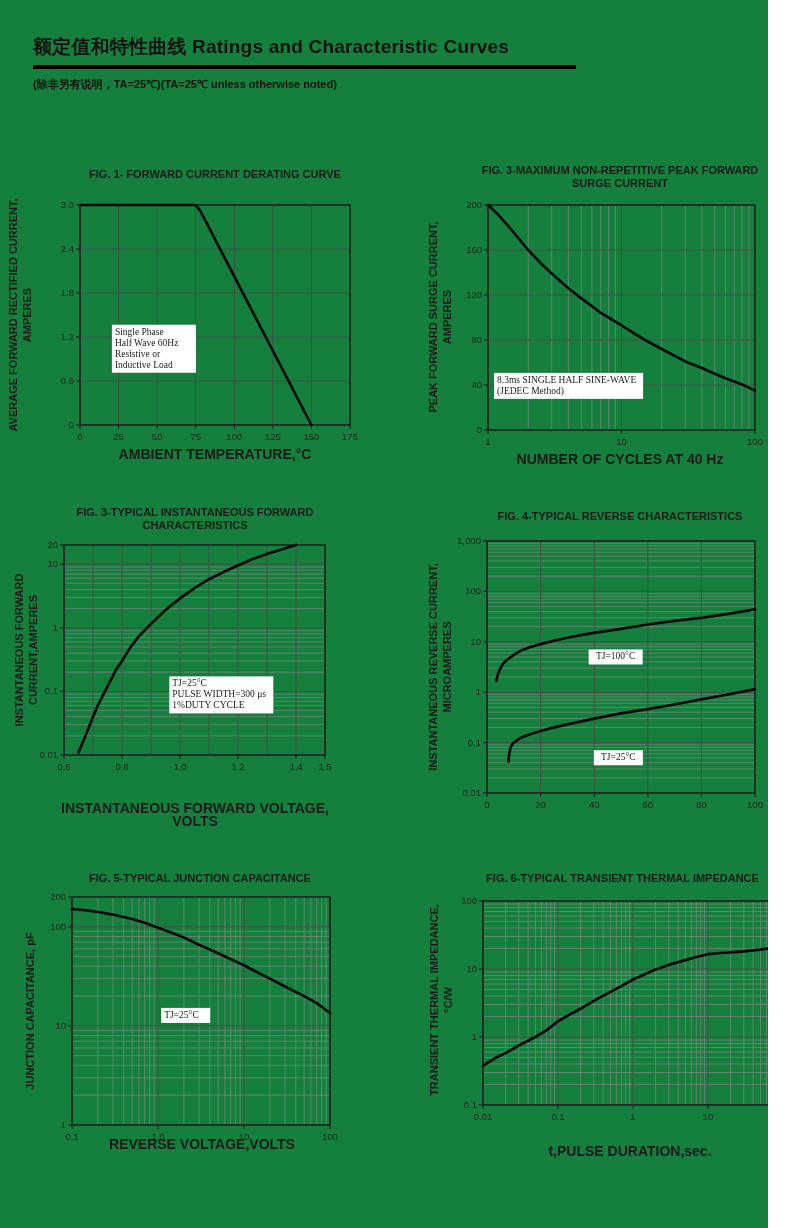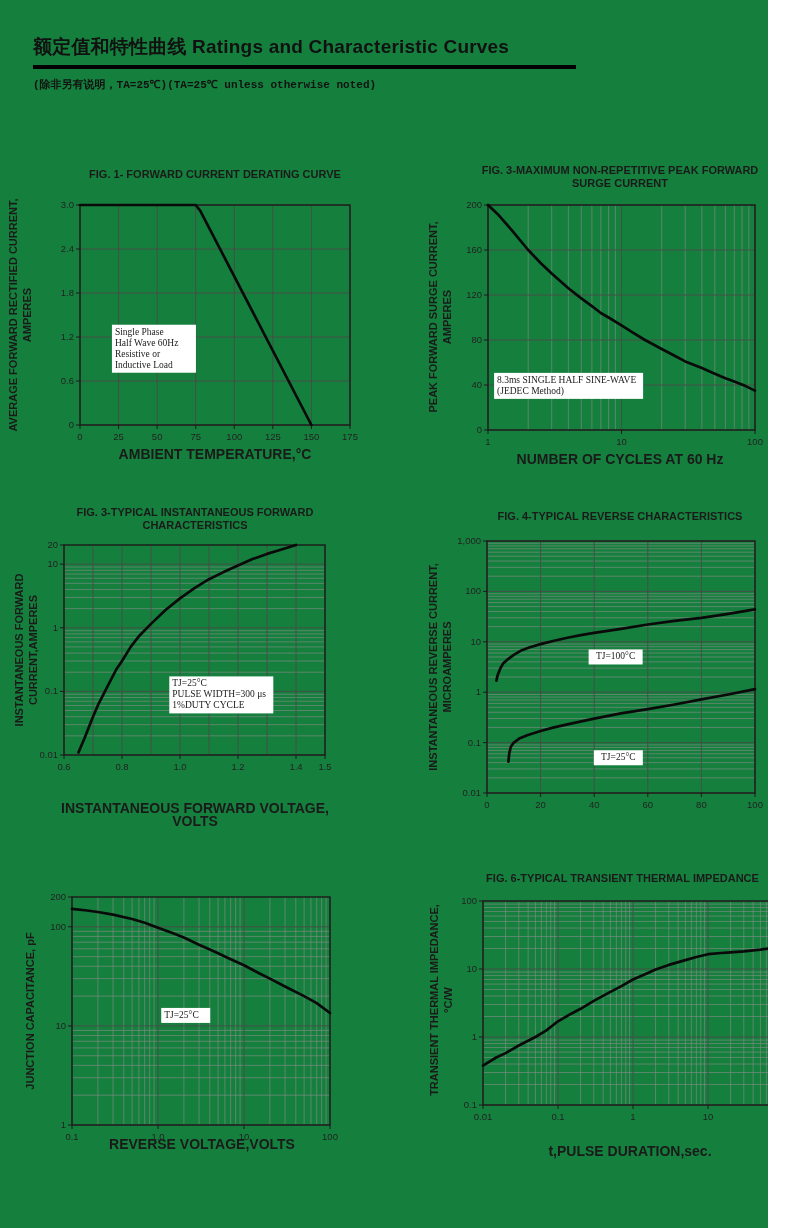--- a/index.html
+++ b/index.html
@@ -1,20 +1,20 @@
 <!DOCTYPE html>
 <html><head>
 <meta charset="utf-8">
 <style>
   html,body{margin:0;padding:0;background:#fff;}
   #page{position:relative;width:768px;height:1228px;background:#15803d;overflow:hidden;
         font-family:"Liberation Sans",sans-serif;color:#111;}
   .h-title{position:absolute;left:33px;top:34px;width:543px;font-size:19px;font-weight:bold;
            letter-spacing:.2px;border-bottom:4px solid #000;padding-bottom:5px;white-space:nowrap;}
-  .h-sub{position:absolute;left:33px;top:76px;font-size:11px;font-weight:600;font-family:Liberation Mono, monospace;}
+  .h-sub{position:absolute;left:33px;top:76px;font-size:11px;font-weight:600;}
   .p-title{position:absolute;font-size:11px;font-weight:bold;text-align:center;
            white-space:pre-line;line-height:13px;color:#1a1a1a;}
   .x-label{position:absolute;font-size:14px;font-weight:bold;text-align:center;
            white-space:pre-line;line-height:13px;color:#1a1a1a;}
   .y-anchor{position:absolute;width:0;height:0;}
   .y-label{position:absolute;transform:translate(-50%,-50%) rotate(-90deg);transform-origin:center;
            font-size:11px;font-weight:bold;text-align:center;white-space:pre-line;line-height:14px;
            color:#1a1a1a;width:360px;left:0;top:0;}
   .chart-svg{position:absolute;}
 </style>
@@ -133,21 +133,21 @@
         <text x="30" y="101" font-size="9.5" fill="#222" text-anchor="end" font-family="Liberation Sans, sans-serif">120</text>
         <line x1="32" y1="53" x2="36" y2="53" stroke="#1a1a1a" stroke-width="1"></line>
         <text x="30" y="56" font-size="9.5" fill="#222" text-anchor="end" font-family="Liberation Sans, sans-serif">160</text>
         <line x1="32" y1="8" x2="36" y2="8" stroke="#1a1a1a" stroke-width="1"></line>
         <text x="30" y="11" font-size="9.5" fill="#222" text-anchor="end" font-family="Liberation Sans, sans-serif">200</text>
         <polyline points="36.0,8.0 46.6,18.1 59.5,32.8 76.2,53.0 89.1,66.5 99.7,76.6 116.4,91.3 129.3,101.4 139.9,109.2 148.8,116.0 156.6,120.5 169.5,128.4 180.1,135.1 193.0,143.0 209.7,152.0 222.6,158.8 233.2,164.4 249.9,171.1 262.8,176.8 273.4,181.3 282.3,184.6 293.6,189.1 303.0,193.6" fill="none" stroke="#0a0a0a" stroke-width="2.7" stroke-linejoin="round" stroke-linecap="round"></polyline>
         <rect x="42.103161687207155" y="175.875" width="149" height="26" fill="#ffffff"></rect>
         <text x="45.103161687207155" y="185.875" font-size="9.5" fill="#1a1a1a" text-anchor="start" font-family="Liberation Serif, serif">8.3ms SINGLE HALF SINE-WAVE</text>
         <text x="45.103161687207155" y="196.875" font-size="9.5" fill="#1a1a1a" text-anchor="start" font-family="Liberation Serif, serif">(JEDEC Method)</text>
       </svg></div>
-  <div class="x-label" style="left:470px;top:453px;width:300px;">NUMBER OF CYCLES AT 60 Hz</div>
+  <div class="x-label" style="left:470px;top:453px;width:300px;">NUMBER OF CYCLES AT 40 Hz</div>
 
   <div class="p-title" style="left:20px;top:506px;width:350px;">FIG. 3-TYPICAL INSTANTANEOUS FORWARD
 CHARACTERISTICS</div>
   <div class="y-anchor" style="left:26px;top:650px;">
       <div class="y-label">INSTANTANEOUS FORWARD
 CURRENT,AMPERES</div>
     </div>
   <div class="chart-svg" style="left:28px;top:537px;"><svg width="315" height="242" viewBox="0 0 315 242" xmlns="http://www.w3.org/2000/svg">
         <line x1="36" y1="198.84952297541287" x2="297" y2="198.84952297541287" stroke="#8c8c8c" stroke-width="0.6"></line>
         <line x1="36" y1="187.64721204510732" x2="297" y2="187.64721204510732" stroke="#8c8c8c" stroke-width="0.6"></line>
@@ -303,20 +303,21 @@
         <line x1="32" y1="8" x2="36" y2="8" stroke="#1a1a1a" stroke-width="1"></line>
         <text x="30" y="11" font-size="9.5" fill="#222" text-anchor="end" font-family="Liberation Sans, sans-serif">1,000</text>
         <polyline points="45.4,147.6 46.7,141.9 49.4,135.2 52.1,130.6 57.4,125.8 62.8,121.9 70.8,117.2 78.9,114.2 89.6,111.1 103.0,107.7 116.4,104.8 129.8,102.2 143.2,99.9 170.0,95.9 196.8,91.5 223.6,87.9 250.4,84.8 277.2,80.8 304.0,76.4" fill="none" stroke="#0a0a0a" stroke-width="2.7" stroke-linejoin="round" stroke-linecap="round"></polyline>
         <polyline points="57.4,228.6 58.2,220.8 59.3,215.9 60.1,213.2 62.8,209.6 68.2,205.6 76.2,202.2 89.6,198.0 103.0,194.4 116.4,191.4 143.2,185.6 170.0,180.4 196.8,176.2 223.6,171.5 250.4,166.4 277.2,161.5 304.0,156.1" fill="none" stroke="#0a0a0a" stroke-width="2.7" stroke-linejoin="round" stroke-linecap="round"></polyline>
         <rect x="137.64" y="116.47191178146466" width="54" height="15" fill="#ffffff"></rect>
         <text x="164.64" y="126.47191178146466" font-size="9.5" fill="#1a1a1a" text-anchor="middle" font-family="Liberation Serif, serif">TJ=100°C</text>
         <rect x="142.82" y="217.27191178146467" width="49" height="15" fill="#ffffff"></rect>
         <text x="167.32" y="227.27191178146467" font-size="9.5" fill="#1a1a1a" text-anchor="middle" font-family="Liberation Serif, serif">TJ=25°C</text>
       </svg></div>
 
+  <div class="p-title" style="left:25px;top:872px;width:350px;">FIG. 5-TYPICAL JUNCTION CAPACITANCE</div>
   <div class="y-anchor" style="left:30px;top:1011px;">
       <div class="y-label">JUNCTION CAPACITANCE, pF</div>
     </div>
   <div class="chart-svg" style="left:36px;top:889px;"><svg width="312" height="260" viewBox="0 0 312 260" xmlns="http://www.w3.org/2000/svg">
         <line x1="61.88857962710239" y1="8" x2="61.88857962710239" y2="236" stroke="#8c8c8c" stroke-width="0.6"></line>
         <line x1="77.03242790589097" y1="8" x2="77.03242790589097" y2="236" stroke="#8c8c8c" stroke-width="0.6"></line>
         <line x1="87.77715925420476" y1="8" x2="87.77715925420476" y2="236" stroke="#8c8c8c" stroke-width="0.6"></line>
         <line x1="96.11142037289761" y1="8" x2="96.11142037289761" y2="236" stroke="#8c8c8c" stroke-width="0.6"></line>
         <line x1="102.92100753299336" y1="8" x2="102.92100753299336" y2="236" stroke="#8c8c8c" stroke-width="0.6"></line>
         <line x1="108.6784314412261" y1="8" x2="108.6784314412261" y2="236" stroke="#8c8c8c" stroke-width="0.6"></line>

